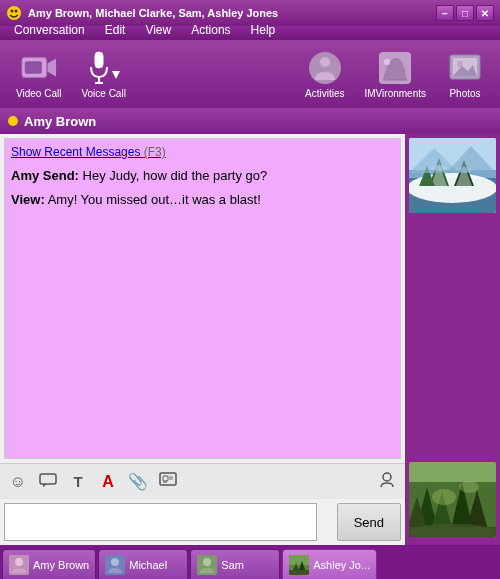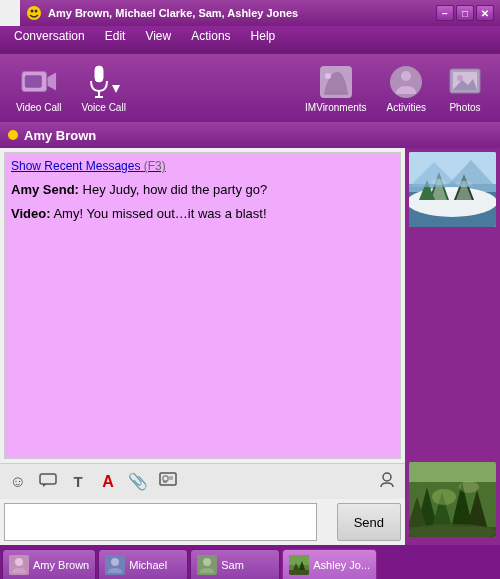--- a/index.html
+++ b/index.html
@@ -22,21 +22,20 @@
     .title-bar {
       background: linear-gradient(to bottom, #9b3fa0, #7a1f82);
       height: 26px;
       display: flex;
       align-items: center;
       padding: 0 6px;
       color: white;
       font-size: 12px;
       font-weight: bold;
       flex-shrink: 0;
-      margin-left: 20px;
     }
     .title-bar-icon {
       width: 16px;
       height: 16px;
       margin-right: 6px;
       flex-shrink: 0;
     }
     .title-bar-title {
       flex: 1;
       font-size: 11px;
@@ -54,23 +53,23 @@
       font-size: 10px;
       cursor: pointer;
       display: flex;
       align-items: center;
       justify-content: center;
       border-radius: 2px;
     }
     
     .menu-bar {
       background: linear-gradient(to bottom, #8e2898, #6e1878);
-      height: 28px;
-      display: flex;
-      align-items: flex-start;
+      height: 14px;
+      display: flex;
+      align-items: flex-end;
       padding: 0 4px;
       flex-shrink: 0;
     }
     .menu-item {
       color: white;
       padding: 3px 10px;
       font-size: 12px;
       cursor: pointer;
       border-radius: 3px;
     }
@@ -349,38 +348,38 @@
         </div>
       </div>
       <span>Voice Call</span>
     </div>
 
     <div class="toolbar-spacer"></div>
 
     <div class="toolbar-btn">
       <div class="toolbar-icon-wrap">
         <svg width="36" height="36" viewBox="0 0 36 36">
+          <circle cx="18" cy="18" r="16" fill="#b090b8"></circle>
+          <circle cx="18" cy="12" r="5" fill="#d0b0d8"></circle>
+          <path d="M8 30 Q8 22 18 22 Q28 22 28 30" fill="#d0b0d8"></path>
+        </svg>
+      </div>
+      <span>Activities</span>
+    </div>
+
+    <div class="toolbar-btn">
+      <div class="toolbar-icon-wrap">
+        <svg width="36" height="36" viewBox="0 0 36 36">
           <rect x="2" y="2" width="32" height="32" rx="4" fill="#c0a0c8"></rect>
           <path d="M6 30 Q10 10 18 8 Q26 6 30 30" fill="#8a6090" opacity="0.5"></path>
           <circle cx="10" cy="12" r="3" fill="#e0c0e8"></circle>
           <path d="M6 30 L30 30" stroke="#9070a0" stroke-width="1"></path>
         </svg>
       </div>
       <span>IMVironments</span>
-    </div>
-
-    <div class="toolbar-btn">
-      <div class="toolbar-icon-wrap">
-        <svg width="36" height="36" viewBox="0 0 36 36">
-          <circle cx="18" cy="18" r="16" fill="#b090b8"></circle>
-          <circle cx="18" cy="12" r="5" fill="#d0b0d8"></circle>
-          <path d="M8 30 Q8 22 18 22 Q28 22 28 30" fill="#d0b0d8"></path>
-        </svg>
-      </div>
-      <span>Activities</span>
     </div>
 
     <div class="toolbar-btn">
       <div class="toolbar-icon-wrap">
         <svg width="34" height="34" viewBox="0 0 34 34">
           <rect x="2" y="4" width="30" height="24" rx="2" fill="#b0a0c0" stroke="#9080a8" stroke-width="1"></rect>
           <rect x="5" y="7" width="24" height="18" rx="1" fill="#d0c0d8"></rect>
           <circle cx="12" cy="13" r="3" fill="#c0a0c8"></circle>
           <polygon points="5,25 14,15 20,20 25,14 29,25" fill="#a090b8"></polygon>
         </svg>
@@ -401,21 +400,21 @@
       <div class="messages">
         <a class="show-recent">
           <span>Show Recent Messages</span>
           <span class="shortcut">(F3)</span>
         </a>
         <div class="msg-line">
           <span class="msg-bold">Amy Send:</span>
           <span>Hey Judy, how did the party go?</span>
         </div>
         <div class="msg-line">
-          <span><strong>Video:</strong></span>
+          <span><strong>View:</strong></span>
           <span> Amy! You missed out…it was a blast!</span>
         </div>
       </div>
 
       <div class="input-toolbar">
         <div class="input-tool-btn">
           <span>☺</span>
         </div>
         <div class="input-tool-btn">
           <span>

